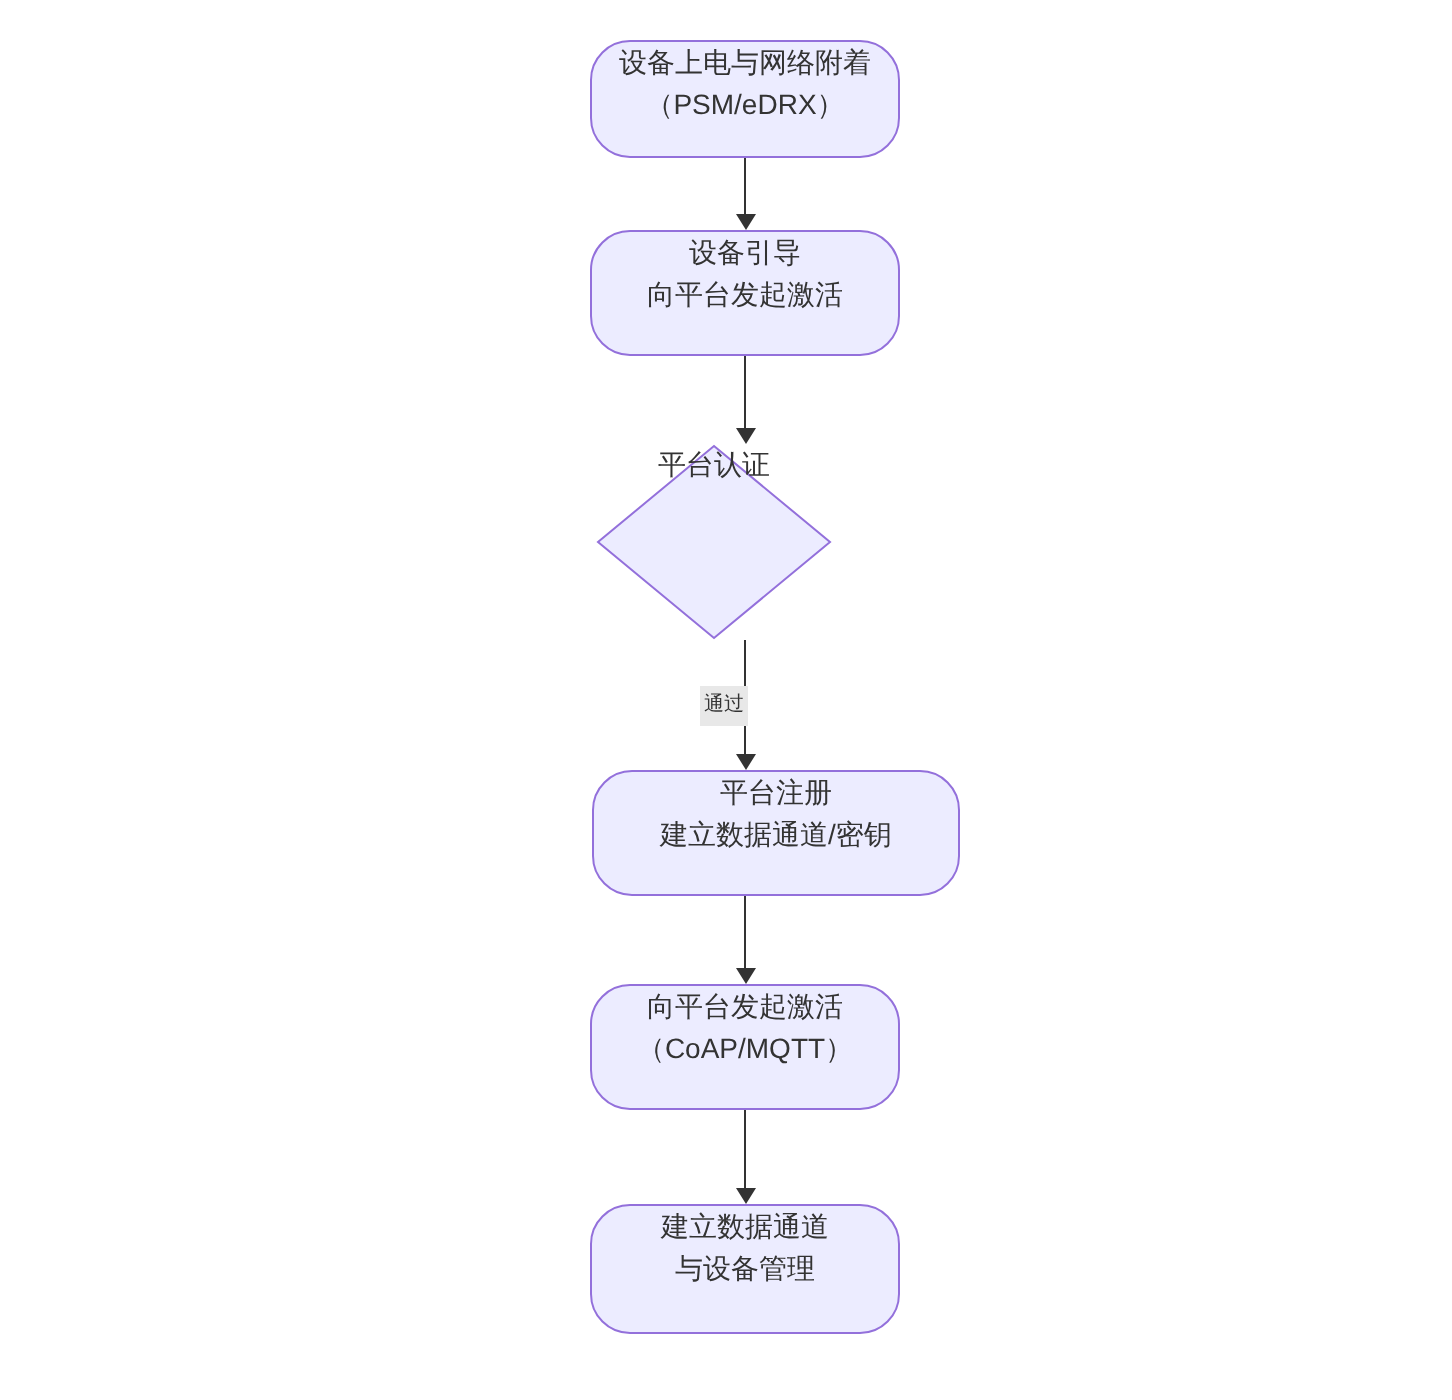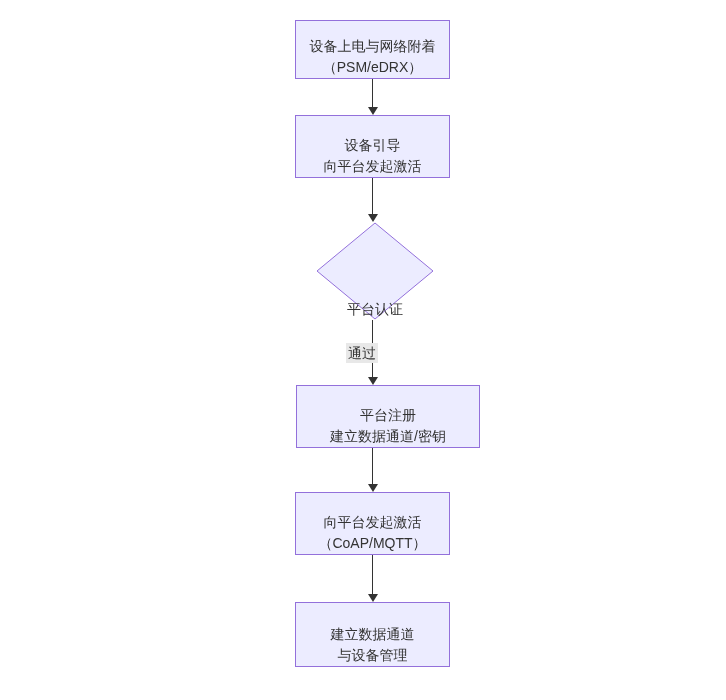--- a/index.html
+++ b/index.html
@@ -14,25 +14,26 @@
     height: 700px;
     background: #ffffff;
     overflow: hidden;
   }
   .node {
     position: absolute;
     box-sizing: border-box;
     display: flex;
     flex-direction: column;
     align-items: center;
-    justify-content: flex-end;
+    justify-content: flex-start;
     text-align: center;
     color: var(--text, #333333);
     font-size: 14px;
     line-height: 21px;
+    border-radius: 20px;
   }
   .node.rect {
     background: var(--node-fill, #ECECFF);
     border: 1px solid var(--node-border, #9370DB);
   }
   .node-line {
     display: block;
     white-space: nowrap;
   }
   .diamond-wrap {
@@ -63,21 +64,21 @@
     height: 0;
     border-left: 5px solid transparent;
     border-right: 5px solid transparent;
     border-top: 8px solid var(--edge-line, #333333);
   }
   .edge-label {
     position: absolute;
     transform: translateX(-50%);
     background: var(--edge-label-bg, #e8e8e8);
     color: var(--text, #333333);
-    font-size: 14px;
+    font-size: 10px;
     line-height: 20px;
     padding: 0 2px;
     white-space: nowrap;
     z-index: 2;
   }
 </style>
 </head>
 <body>
 
 <div class="canvas">
@@ -91,21 +92,21 @@
   <div class="arrowhead" style="left:368px; top:107px;"></div>
 
   <div class="node rect" style="left:295px; top:115px; width:155px; height:63px;">
     <span class="node-line">设备引导</span>
     <span class="node-line">向平台发起激活</span>
   </div>
 
   <div class="edge-line" style="left:372px; top:178px; height:37px;"></div>
   <div class="arrowhead" style="left:368px; top:214px;"></div>
 
-  <div class="node diamond-wrap" style="left:316px; top:222px; width:118px; height:98px;">
+  <div class="node diamond-wrap" style="left:298px; top:222px; width:118px; height:98px;">
     <svg class="diamond-svg" width="118" height="98" viewBox="0 0 118 98" aria-hidden="true">
       <polygon points="59,1 117,49 59,97 1,49"></polygon>
     </svg>
     <span class="node-line diamond-label">平台认证</span>
   </div>
 
   <div class="edge-line" style="left:372px; top:320px; height:57px;"></div>
   <span class="edge-label" style="left:362px; top:343px;">通过</span>
   <div class="arrowhead" style="left:368px; top:377px;"></div>
 

